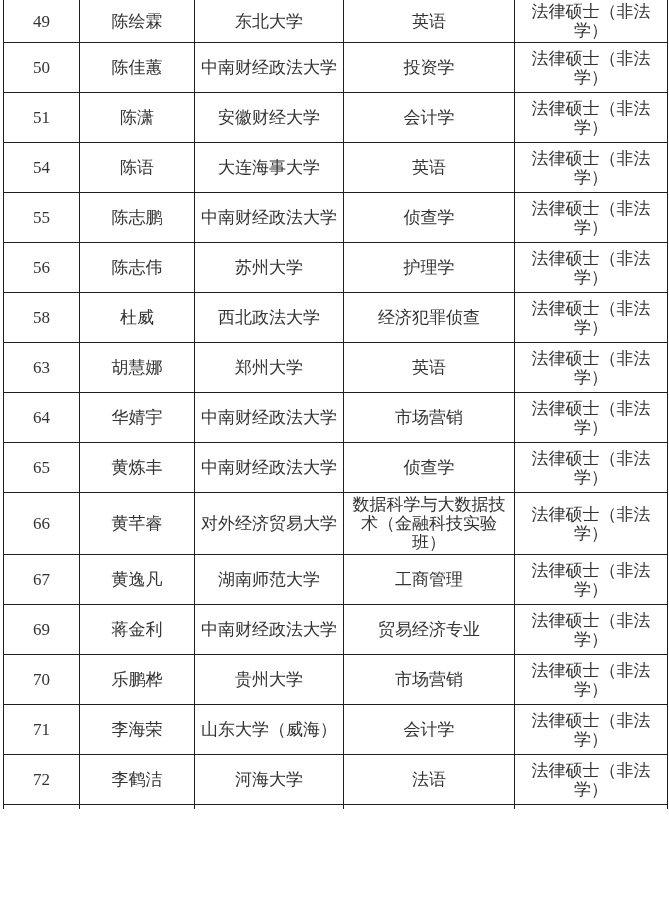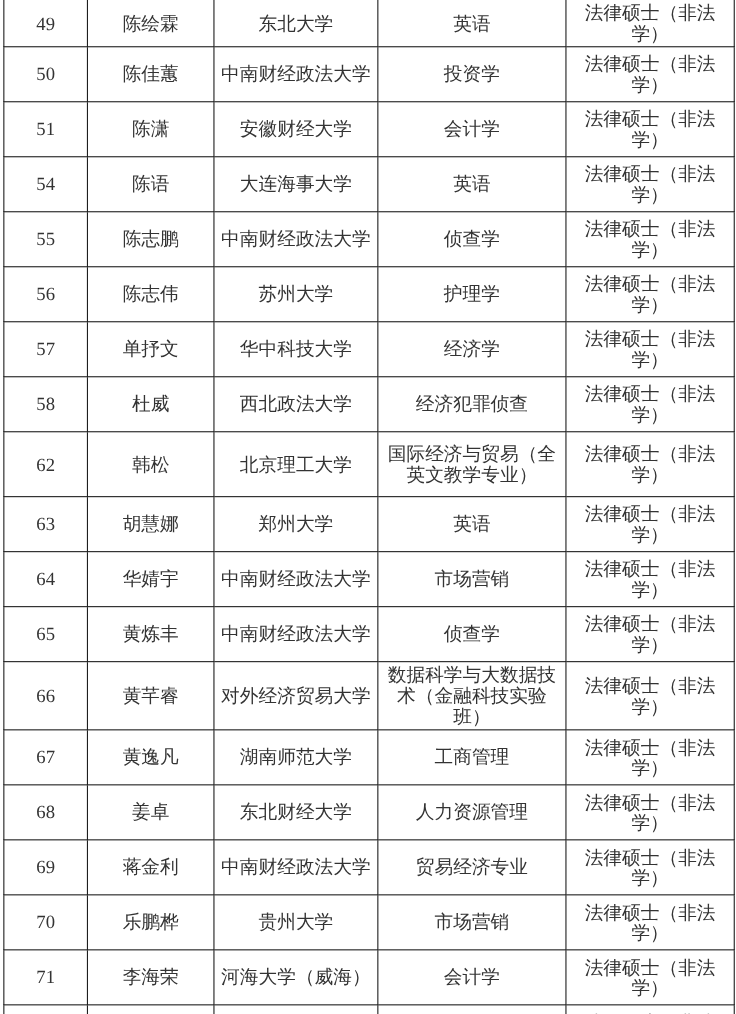--- a/index.html
+++ b/index.html
@@ -90,38 +90,24 @@
     <td>法律硕士（非法学）</td>
   </tr>
         <tr class="row">
     <td>56</td>
     <td>陈志伟</td>
     <td>苏州大学</td>
     <td>护理学</td>
     <td>法律硕士（非法学）</td>
   </tr>
         <tr class="row">
-    <td>57</td>
-    <td>单抒文</td>
-    <td>华中科技大学</td>
-    <td>经济学</td>
-    <td>法律硕士（非法学）</td>
-  </tr>
-        <tr class="row">
     <td>58</td>
     <td>杜威</td>
     <td>西北政法大学</td>
     <td>经济犯罪侦查</td>
-    <td>法律硕士（非法学）</td>
-  </tr>
-        <tr class="row row-tall">
-    <td>62</td>
-    <td>韩松</td>
-    <td>北京理工大学</td>
-    <td>国际经济与贸易（全英文教学专业）</td>
     <td>法律硕士（非法学）</td>
   </tr>
         <tr class="row">
     <td>63</td>
     <td>胡慧娜</td>
     <td>郑州大学</td>
     <td>英语</td>
     <td>法律硕士（非法学）</td>
   </tr>
         <tr class="row">
@@ -146,44 +132,37 @@
     <td>法律硕士（非法学）</td>
   </tr>
         <tr class="row">
     <td>67</td>
     <td>黄逸凡</td>
     <td>湖南师范大学</td>
     <td>工商管理</td>
     <td>法律硕士（非法学）</td>
   </tr>
         <tr class="row">
-    <td>68</td>
-    <td>姜卓</td>
-    <td>东北财经大学</td>
-    <td>人力资源管理</td>
-    <td>法律硕士（非法学）</td>
-  </tr>
-        <tr class="row">
     <td>69</td>
     <td>蒋金利</td>
     <td>中南财经政法大学</td>
     <td>贸易经济专业</td>
     <td>法律硕士（非法学）</td>
   </tr>
         <tr class="row">
     <td>70</td>
     <td>乐鹏桦</td>
     <td>贵州大学</td>
     <td>市场营销</td>
     <td>法律硕士（非法学）</td>
   </tr>
         <tr class="row">
     <td>71</td>
     <td>李海荣</td>
-    <td>河海大学（威海）</td>
+    <td>山东大学（威海）</td>
     <td>会计学</td>
     <td>法律硕士（非法学）</td>
   </tr>
         <tr class="row">
     <td>72</td>
     <td>李鹤洁</td>
     <td>河海大学</td>
     <td>法语</td>
     <td>法律硕士（非法学）</td>
   </tr>

